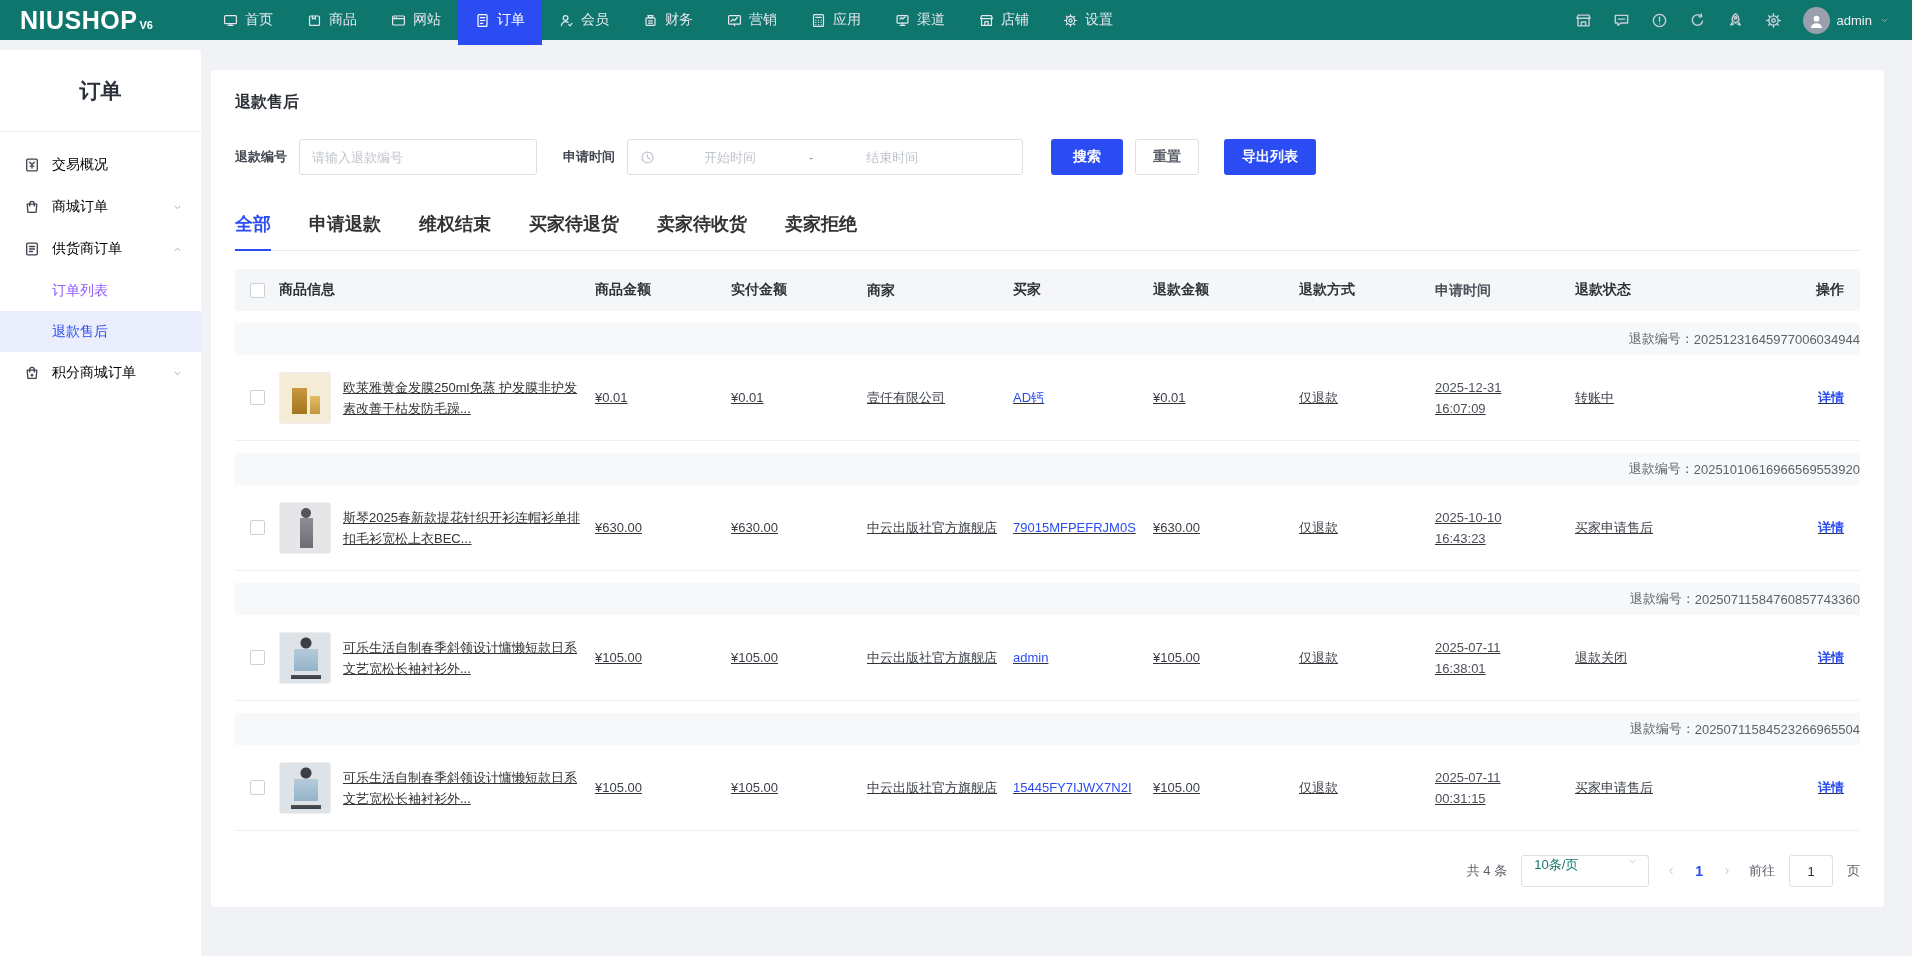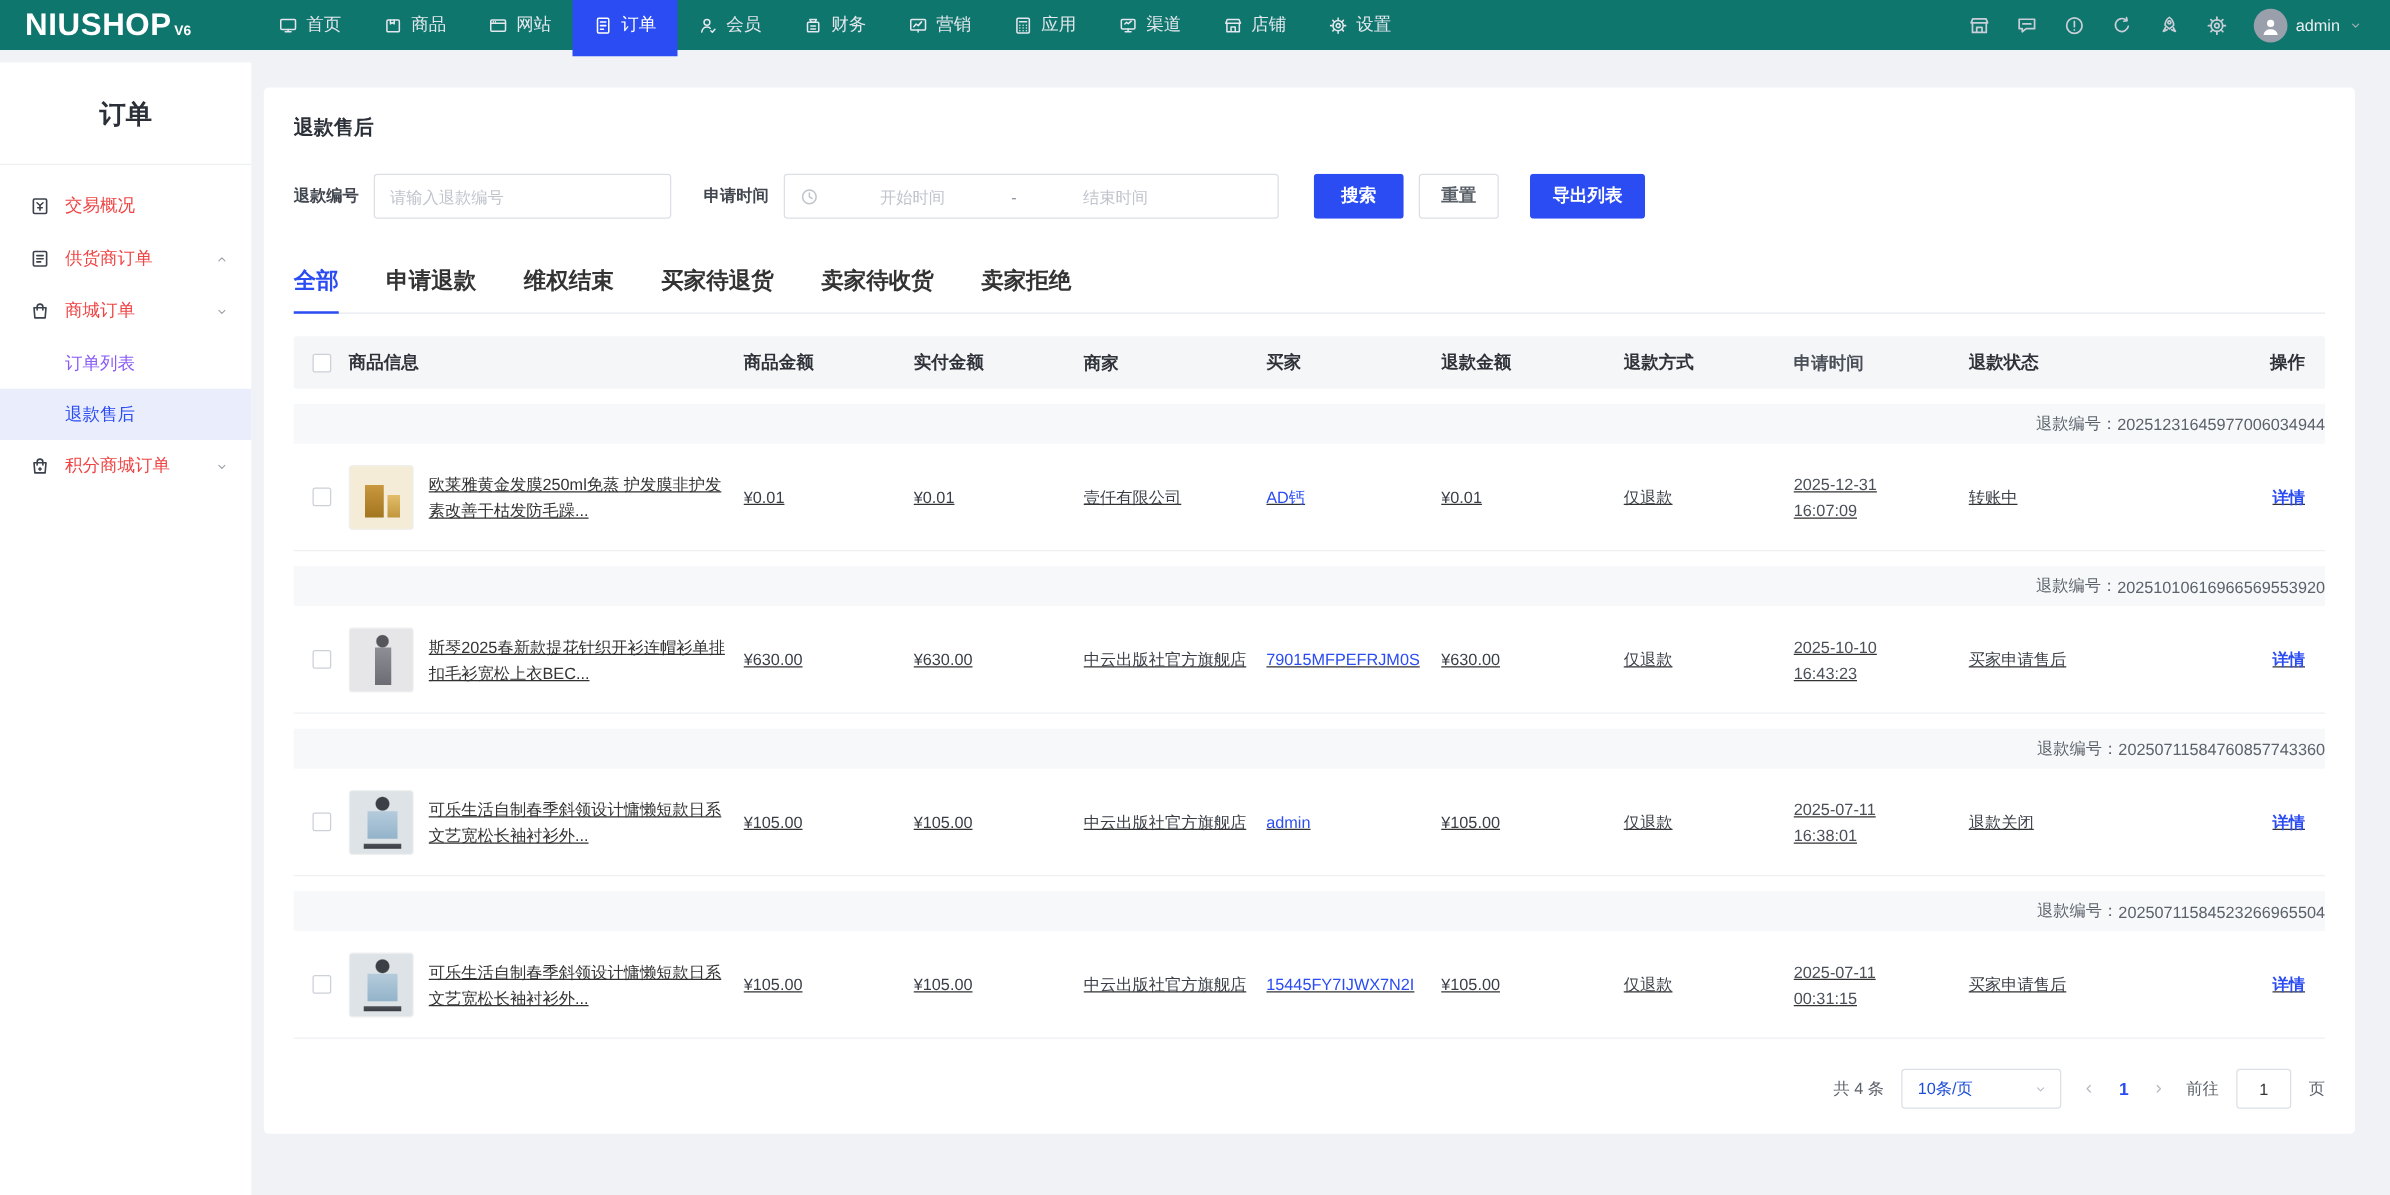--- a/index.html
+++ b/index.html
@@ -21,21 +21,21 @@
   .icon-btn .icn { width:17px; height:17px; }
   .user { display:flex; align-items:center; gap:7px; color:#eceef2; font-size:13px; cursor:pointer; }
   .avatar { width:27px; height:27px; border-radius:50%; background:#9aa0ab; color:#fff; display:flex; align-items:center; justify-content:center; overflow:hidden; }
   .avatar .icn { width:17px; height:17px; margin-top:3px; }
   .user-chev .icn { width:11px; height:11px; color:#aab0bc; }
 
   
   .sidebar { position:absolute; top:50px; left:0; width:201px; height:906px; background:#fff; }
   .sidebar-title { height:82px; display:flex; align-items:center; justify-content:center; font-size:21px; color:#2b3038; font-weight:600; border-bottom:1px solid #eef0f3; }
   #sidebar-menu { padding-top:12px; }
-  .menu-item { height:42px; display:flex; align-items:center; padding:0 18px 0 24px; font-size:14px; color:#ef4444; cursor:pointer; }
+  .menu-item { height:42px; display:flex; align-items:center; padding:0 18px 0 24px; font-size:14px; color:#000000; cursor:pointer; }
   .mi-icon { width:16px; height:16px; color:#3c424c; margin-right:12px; flex:none; }
   .mi-label { flex:1; }
   .mi-chev { width:11px; height:11px; color:#9aa0aa; }
   .menu-sub { height:41px; display:flex; align-items:center; padding-left:52px; font-size:14px; color:#8b5cf6; cursor:pointer; }
   .menu-sub.active { background:#e9edfc; color:#2B4CF2; }
 
   
   .content { position:absolute; left:211px; top:70px; width:1673px; }
   .card { background:#fff; border-radius:4px; padding:18px 24px 20px; }
   .page-title { font-size:16px; color:#2b3038; font-weight:600; margin:4px 0 26px; }
@@ -81,21 +81,21 @@
   .link { color:#2B4CF2; text-decoration:none; cursor:pointer; }
   .c-action .link { font-weight:600; }
 
   
   .img-gold-cosmetic-bottle { background-color:#f5ecd8; background-image:linear-gradient(#c9983f,#a2751f),linear-gradient(#e3bd6a,#c1973d); background-size:15px 26px,10px 18px; background-position:12px 15px,30px 23px; background-repeat:no-repeat; }
   .img-grey-outfit-model { background-color:#e6e6e8; background-image:radial-gradient(circle at 26px 10px,#55565c 0 4.5px,transparent 5.5px),linear-gradient(#8e8f96,#6c6d74); background-size:100% 100%,13px 30px; background-position:0 0,20px 15px; background-repeat:no-repeat; }
   .img-blue-shirt-model { background-color:#dde3e7; background-image:radial-gradient(circle at 26px 10px,#3c4046 0 5px,transparent 6px),linear-gradient(#b5cbdc,#93b3c9),linear-gradient(#4e5258,#3a3e44); background-size:100% 100%,24px 22px,30px 4px; background-position:0 0,14px 16px,11px 42px; background-repeat:no-repeat; }
 
   
   .pagination { display:flex; align-items:center; justify-content:flex-end; margin-top:24px; font-size:13px; color:#5c626b; gap:14px; }
-  .page-select { width:128px; height:32px; border:1px solid #dcdfe6; border-radius:3px; display:flex; align-items:center; padding:0 10px 0 12px; color:#1d4ed8; cursor:pointer; }
+  .page-select { width:128px; height:32px; border:1px solid #dcdfe6; border-radius:3px; display:flex; align-items:flex-start; padding:0 10px 0 12px; color:#0f766e; cursor:pointer; }
   .page-select .ps-label { flex:1; }
   .page-select .icn { width:11px; height:11px; color:#b8bdc6; }
   .pg-arrow { color:#b4b9c2; cursor:pointer; display:flex; padding:0 2px; }
   .pg-arrow .icn { width:12px; height:12px; }
   .pg-current { color:#2B4CF2; font-weight:700; font-size:14px; padding:0 2px; }
   .goto-input { width:44px; height:32px; border:1px solid #dcdfe6; border-radius:3px; text-align:center; font-size:13px; color:#333; outline:none; font-family:inherit; }
 </style>
 </head>
 <body>
 
@@ -246,36 +246,36 @@
   <nav id="sidebar-menu">
       <div class="menu-item">
         <svg class="icn mi-icon" viewBox="0 0 16 16">
           <rect x="2.7" y="2.2" width="10.6" height="11.6" rx="1"></rect>
           <path d="M5.6 5.2L8 7.4l2.4-2.2M8 7.4v3.8M6.2 9.2h3.6"></path>
         </svg>
         <span class="mi-label">交易概况</span>
       </div>
       <div class="menu-item">
         <svg class="icn mi-icon" viewBox="0 0 16 16">
+          <path d="M3.2 5.2h9.6l-.7 8.1H3.9z"></path>
+          <path d="M5.7 7V4.6a2.3 2.3 0 0 1 4.6 0V7"></path>
+        </svg>
+        <span class="mi-label">商城订单</span>
+        <svg class="icn mi-chev" viewBox="0 0 16 16">
+          <path d="M4.5 6.2L8 9.7l3.5-3.5"></path>
+        </svg>
+      </div>
+      <div class="menu-item">
+        <svg class="icn mi-icon" viewBox="0 0 16 16">
           <rect x="2.7" y="2.2" width="10.6" height="11.6" rx="1"></rect>
           <path d="M5.5 5.5h5M5.5 8h5M5.5 10.5h3"></path>
         </svg>
         <span class="mi-label">供货商订单</span>
         <svg class="icn mi-chev" viewBox="0 0 16 16">
           <path d="M4.5 9.7L8 6.2l3.5 3.5"></path>
-        </svg>
-      </div>
-      <div class="menu-item">
-        <svg class="icn mi-icon" viewBox="0 0 16 16">
-          <path d="M3.2 5.2h9.6l-.7 8.1H3.9z"></path>
-          <path d="M5.7 7V4.6a2.3 2.3 0 0 1 4.6 0V7"></path>
-        </svg>
-        <span class="mi-label">商城订单</span>
-        <svg class="icn mi-chev" viewBox="0 0 16 16">
-          <path d="M4.5 6.2L8 9.7l3.5-3.5"></path>
         </svg>
       </div>
       <div class="menu-sub">
         <span>订单列表</span>
       </div>
       <div class="menu-sub active">
         <span>退款售后</span>
       </div>
       <div class="menu-item">
         <svg class="icn mi-icon" viewBox="0 0 16 16">

